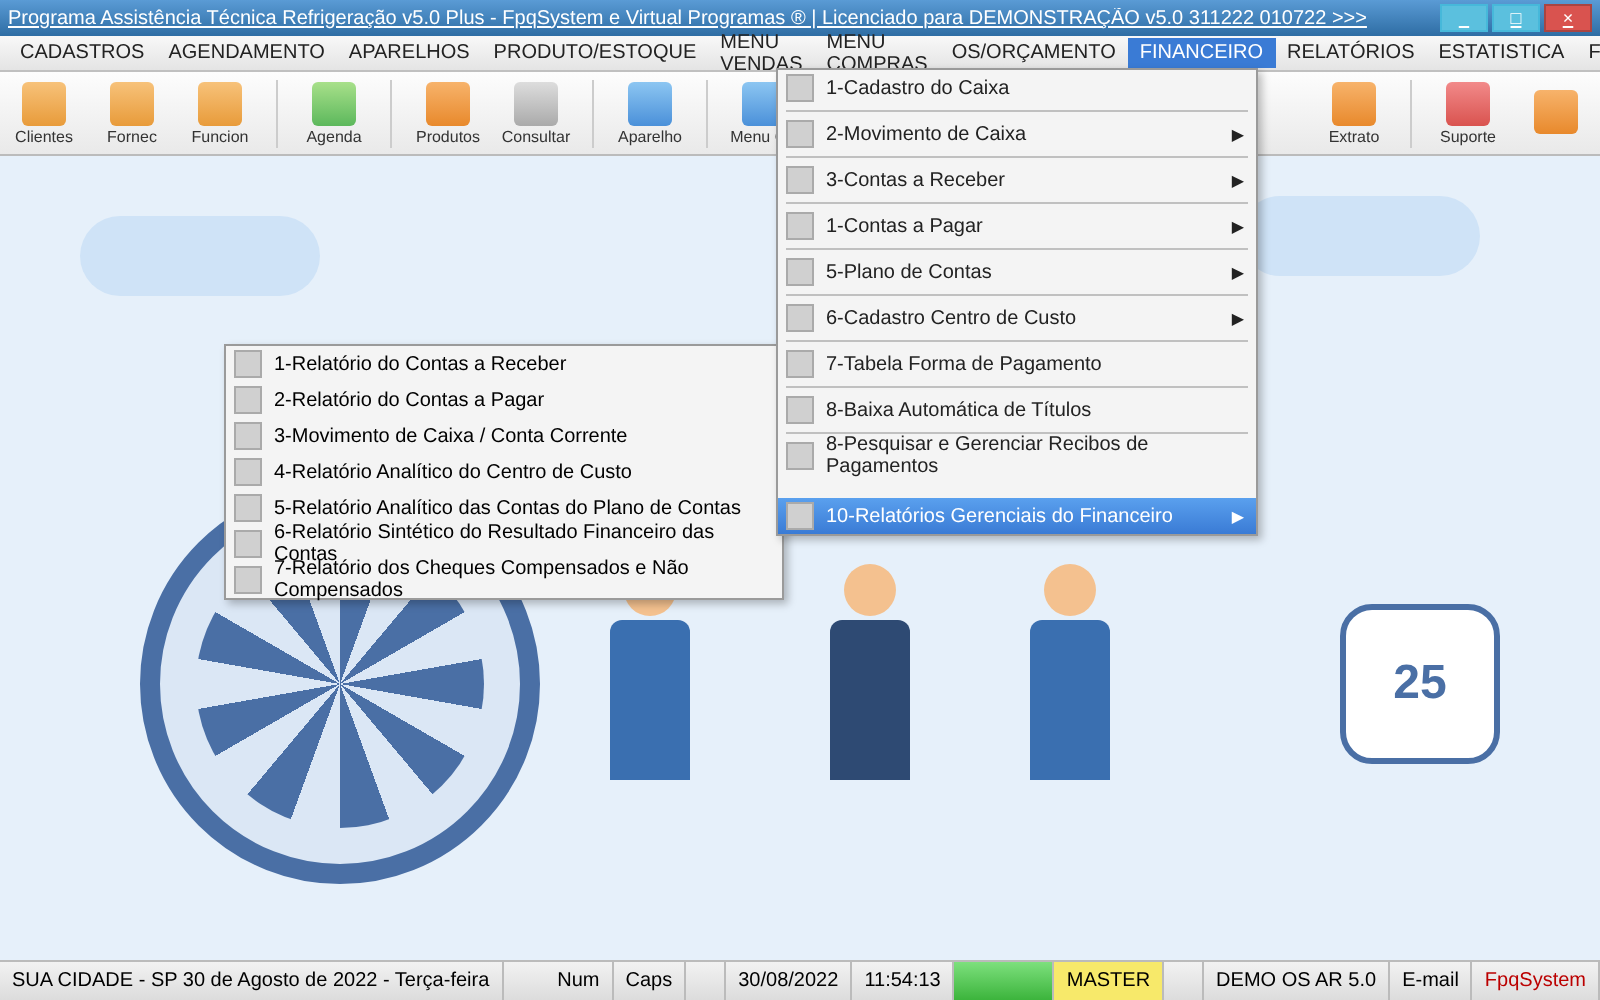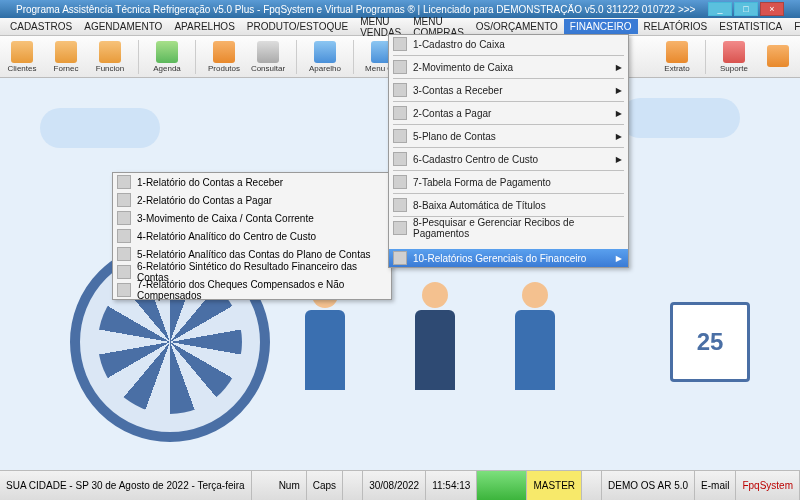--- a/index.html
+++ b/index.html
@@ -1,18 +1,18 @@
 <!DOCTYPE html>
 <html><head>
 <meta charset="utf-8">
 <style>
 * { margin: 0; padding: 0; box-sizing: border-box; font-family: Tahoma, Arial, sans-serif; font-size: 10px; }
 body { width: 800px; height: 500px; overflow: hidden; background: #f0f0f0; position: relative; }
 
-.titlebar { height: 18px; background: linear-gradient(#5a9bd5,#2e6da4); color: #fff; display: flex; align-items: center; padding: 0 16px; }
+.titlebar { height: 18px; background: linear-gradient(#5a9bd5,#2e6da4); color: #fff; display: flex; align-items: center; padding: 0 4px; text-decoration: underline; }
 .titlebar .title { flex: 1; font-size: 10px; white-space: nowrap; overflow: hidden; }
 .titlebar .winbtns { display: flex; gap: 2px; }
 .titlebar .winbtn { width: 24px; height: 14px; background: #d9534f; border: 1px solid #a94442; display: flex; align-items: center; justify-content: center; color: #fff; font-size: 9px; }
 .titlebar .winbtn.min, .titlebar .winbtn.max { background: #5bc0de; border-color: #46b8da; }
 
 .menubar { height: 18px; background: linear-gradient(#f8f8f8,#e4e4e4); border-bottom: 1px solid #c0c0c0; display: flex; align-items: center; padding: 0 4px; }
 .menubar .menuitem { padding: 2px 6px; color: #222; cursor: default; }
 .menubar .menuitem.active { background: #3a7bd5; color: #fff; }
 
 .toolbar { height: 42px; background: linear-gradient(#fdfdfd,#e9e9e9); border-bottom: 1px solid #bbb; display: flex; align-items: center; padding: 0 4px; gap: 8px; }
@@ -24,36 +24,36 @@
 
 .workspace { position: absolute; top: 78px; bottom: 18px; left: 0; right: 0; background: #e6f0fa; overflow: hidden; }
 .bg-illustration { position: absolute; inset: 0; }
 .fan { position: absolute; left: 70px; bottom: 40px; width: 200px; height: 200px; border: 10px solid #4a6fa5; border-radius: 50%; background: #dbe7f5; }
 .fan::before { content:""; position:absolute; inset:18px; border-radius:50%; background: repeating-conic-gradient(#4a6fa5 0 20deg,#dbe7f5 20deg 40deg); }
 .person { position:absolute; bottom:40px; width:70px; height:160px; }
 .p1 { left:290px; } .p2 { left:400px; } .p3 { left:500px; }
 .person .head{ width:26px;height:26px;background:#f4c18f;border-radius:50%;margin:0 auto;}
 .person .body{ width:40px;height:80px;background:#3a6fb0;margin:2px auto 0;border-radius:6px 6px 0 0;}
 .p2 .body{ background:#2e4a73;}
-.acunit{ position:absolute; right:50px; bottom:100px; width:80px; height:80px; background:#fff; border:3px solid #4a6fa5; border-radius:4px; display:flex; align-items:center; justify-content:center; font-size:24px; color:#4a6fa5; font-weight:bold;}
+.acunit{ position:absolute; right:50px; bottom:100px; width:80px; height:80px; background:#fff; border:3px solid #4a6fa5; border-radius:16px; display:flex; align-items:center; justify-content:center; font-size:24px; color:#4a6fa5; font-weight:bold;}
 .cloud{ position:absolute; width:120px; height:40px; background:#cfe3f7; border-radius:40px; }
 .c1{ top:30px; left:40px;} .c2{ top:20px; right:60px;}
 
 .dropdown { position: absolute; top: 34px; left: 388px; width: 241px; background: #f4f4f4; border: 1px solid #9a9a9a; box-shadow: 2px 2px 4px rgba(0,0,0,.25); z-index: 10; }
 .dropdown .dditem { height: 18px; display: flex; align-items: center; padding: 0 14px 0 24px; color: #222; position: relative; }
 .dropdown .dditem.hover { background: linear-gradient(#5aa0ee,#3a7bd5); color: #fff; margin-top: 12px; }
 .dropdown .ddsep { height: 1px; background: #c0c0c0; margin: 2px 4px; }
 .dropdown .arrow { position: absolute; right: 6px; font-size: 8px; }
 .dropdown .ddicon { position:absolute; left:4px; width:14px; height:14px; background:#d0d0d0; border:1px solid #aaa; }
 
 .submenu { position: absolute; top: 172px; left: 112px; width: 280px; background: #f4f4f4; border: 1px solid #9a9a9a; box-shadow: 2px 2px 4px rgba(0,0,0,.25); z-index: 9; }
 .submenu .dditem { height: 18px; display: flex; align-items: center; padding: 0 8px 0 24px; position: relative; }
 .submenu .ddicon { position:absolute; left:4px; width:14px; height:14px; background:#d0d0d0; border:1px solid #aaa; }
 
-.statusbar { position: absolute; bottom: 0; left: 0; right: 0; height: 30px; background: linear-gradient(#f2f2f2,#dcdcdc); border-top: 1px solid #bbb; display: flex; align-items: center; font-size: 9px; }
+.statusbar { position: absolute; bottom: 0; left: 0; right: 0; height: 20px; background: linear-gradient(#f2f2f2,#dcdcdc); border-top: 1px solid #bbb; display: flex; align-items: center; font-size: 9px; }
 .statusbar .cell { padding: 0 6px; border-right: 1px solid #bbb; height: 100%; display: flex; align-items: center; }
 .statusbar .spacer { flex: 1; }
 .statusbar .green { background: linear-gradient(#7de07d,#3cb43c); color: #063; font-weight: bold; }
 .statusbar .yellow { background: #f7e96a; }
 .statusbar .red { color:#b00; }
 
 .ic-people{background:linear-gradient(#f7c27a,#e89b3a);} 
 .ic-blue{background:linear-gradient(#8cc6f2,#4a90d9);} 
 .ic-green{background:linear-gradient(#a8e08a,#5cb85c);} 
 .ic-orange{background:linear-gradient(#f7b36b,#e8892c);} 
@@ -195,21 +195,21 @@
     </div>
     <div class="ddsep"></div>
     <div class="dditem">
       <span class="ddicon"></span>
       <span>3-Contas a Receber</span>
       <span class="arrow">▶</span>
     </div>
     <div class="ddsep"></div>
     <div class="dditem">
       <span class="ddicon"></span>
-      <span>2-Contas a Pagar</span>
+      <span>1-Contas a Pagar</span>
       <span class="arrow">▶</span>
     </div>
     <div class="ddsep"></div>
     <div class="dditem">
       <span class="ddicon"></span>
       <span>5-Plano de Contas</span>
       <span class="arrow">▶</span>
     </div>
     <div class="ddsep"></div>
     <div class="dditem">

